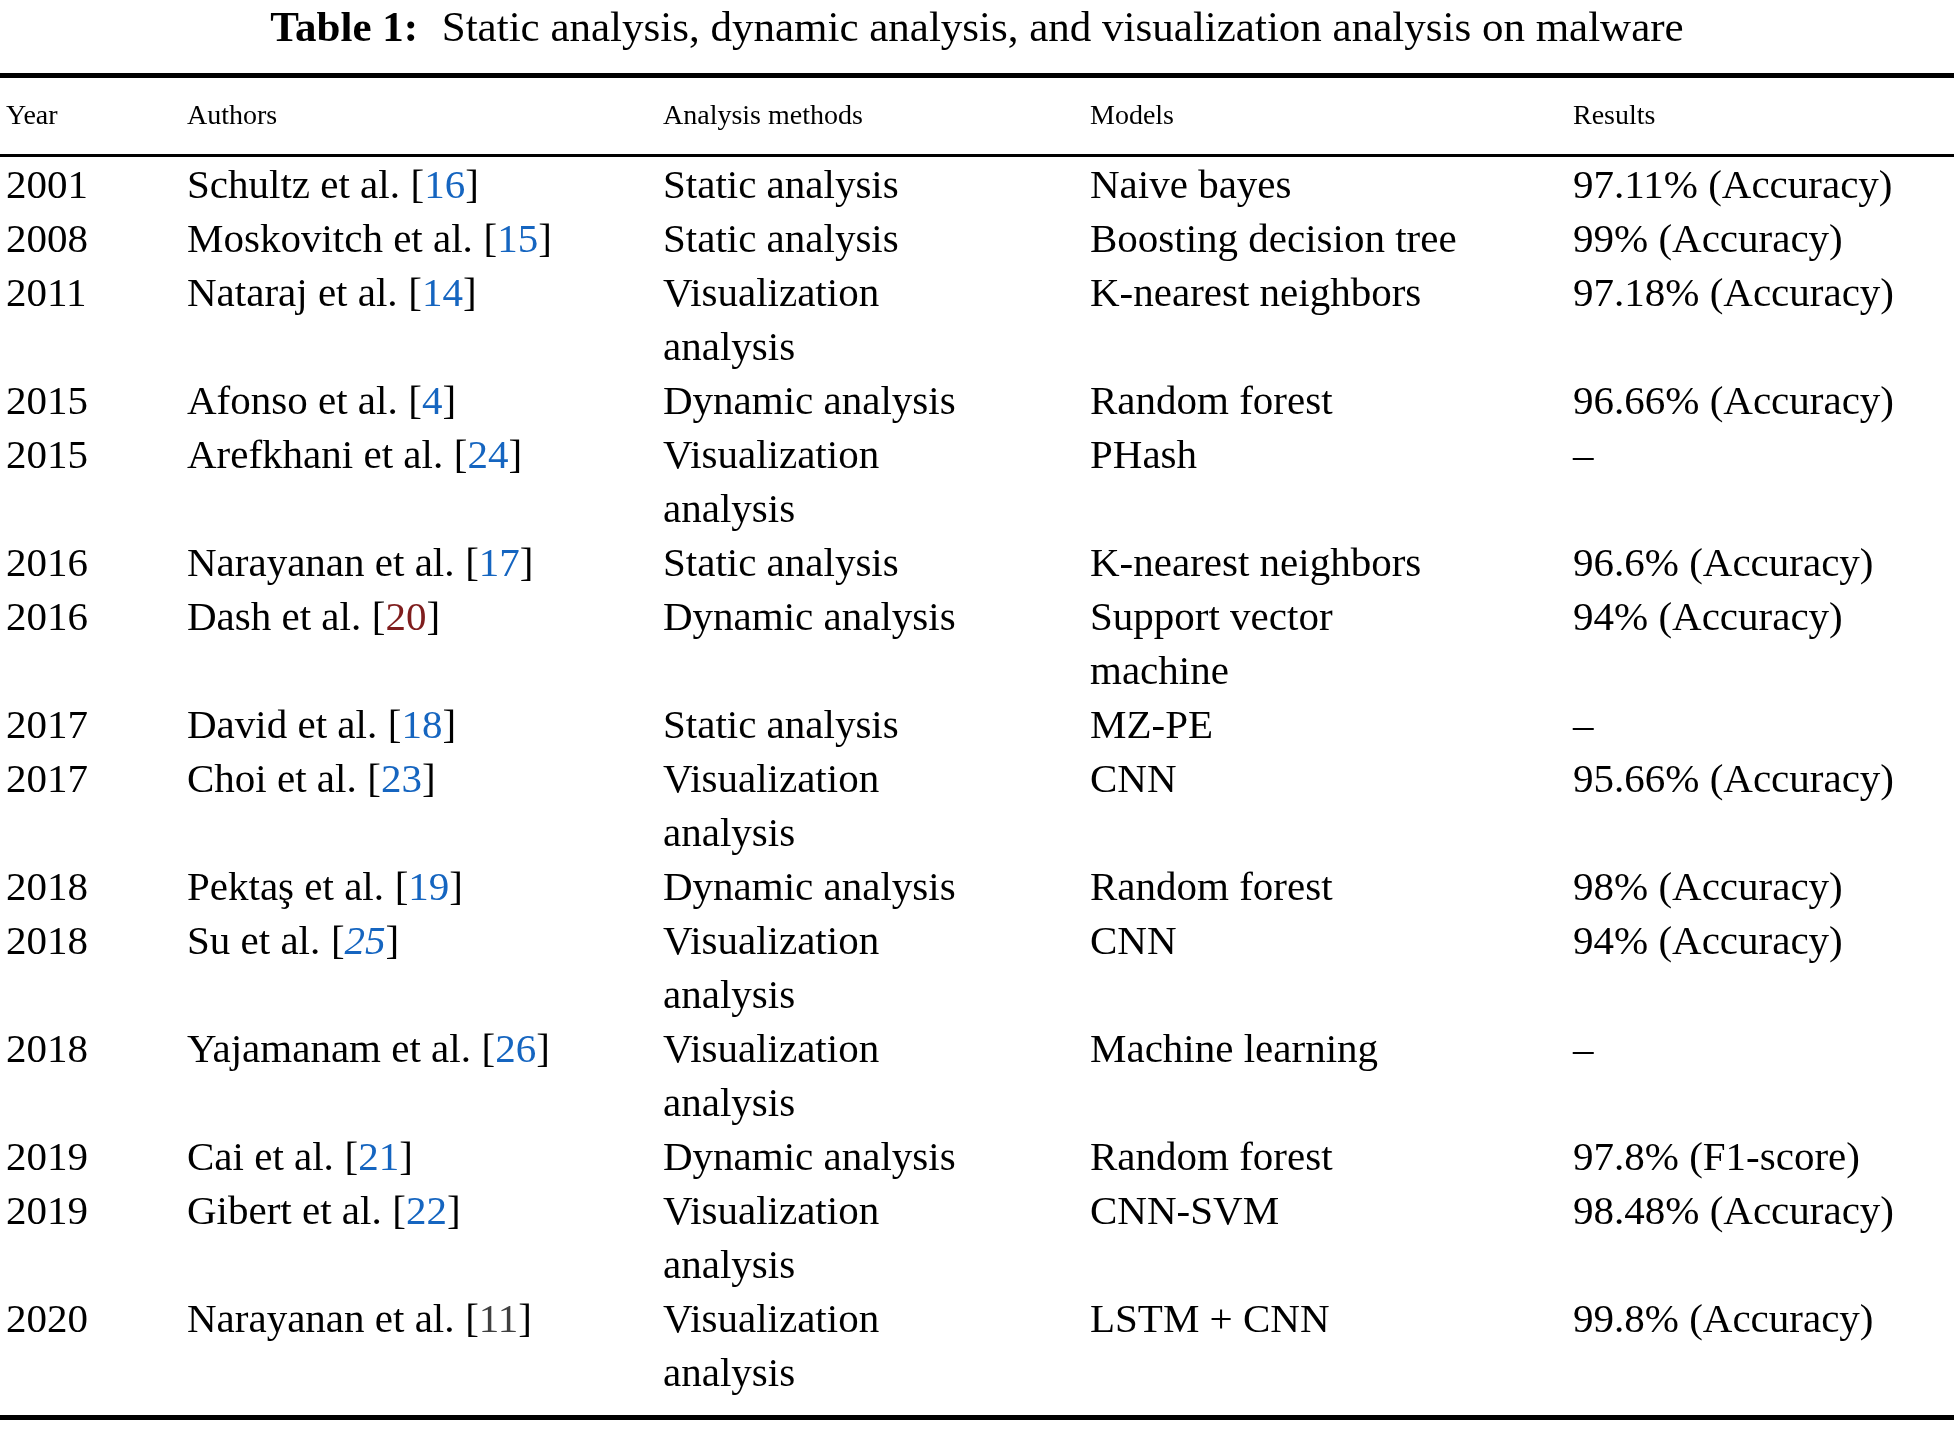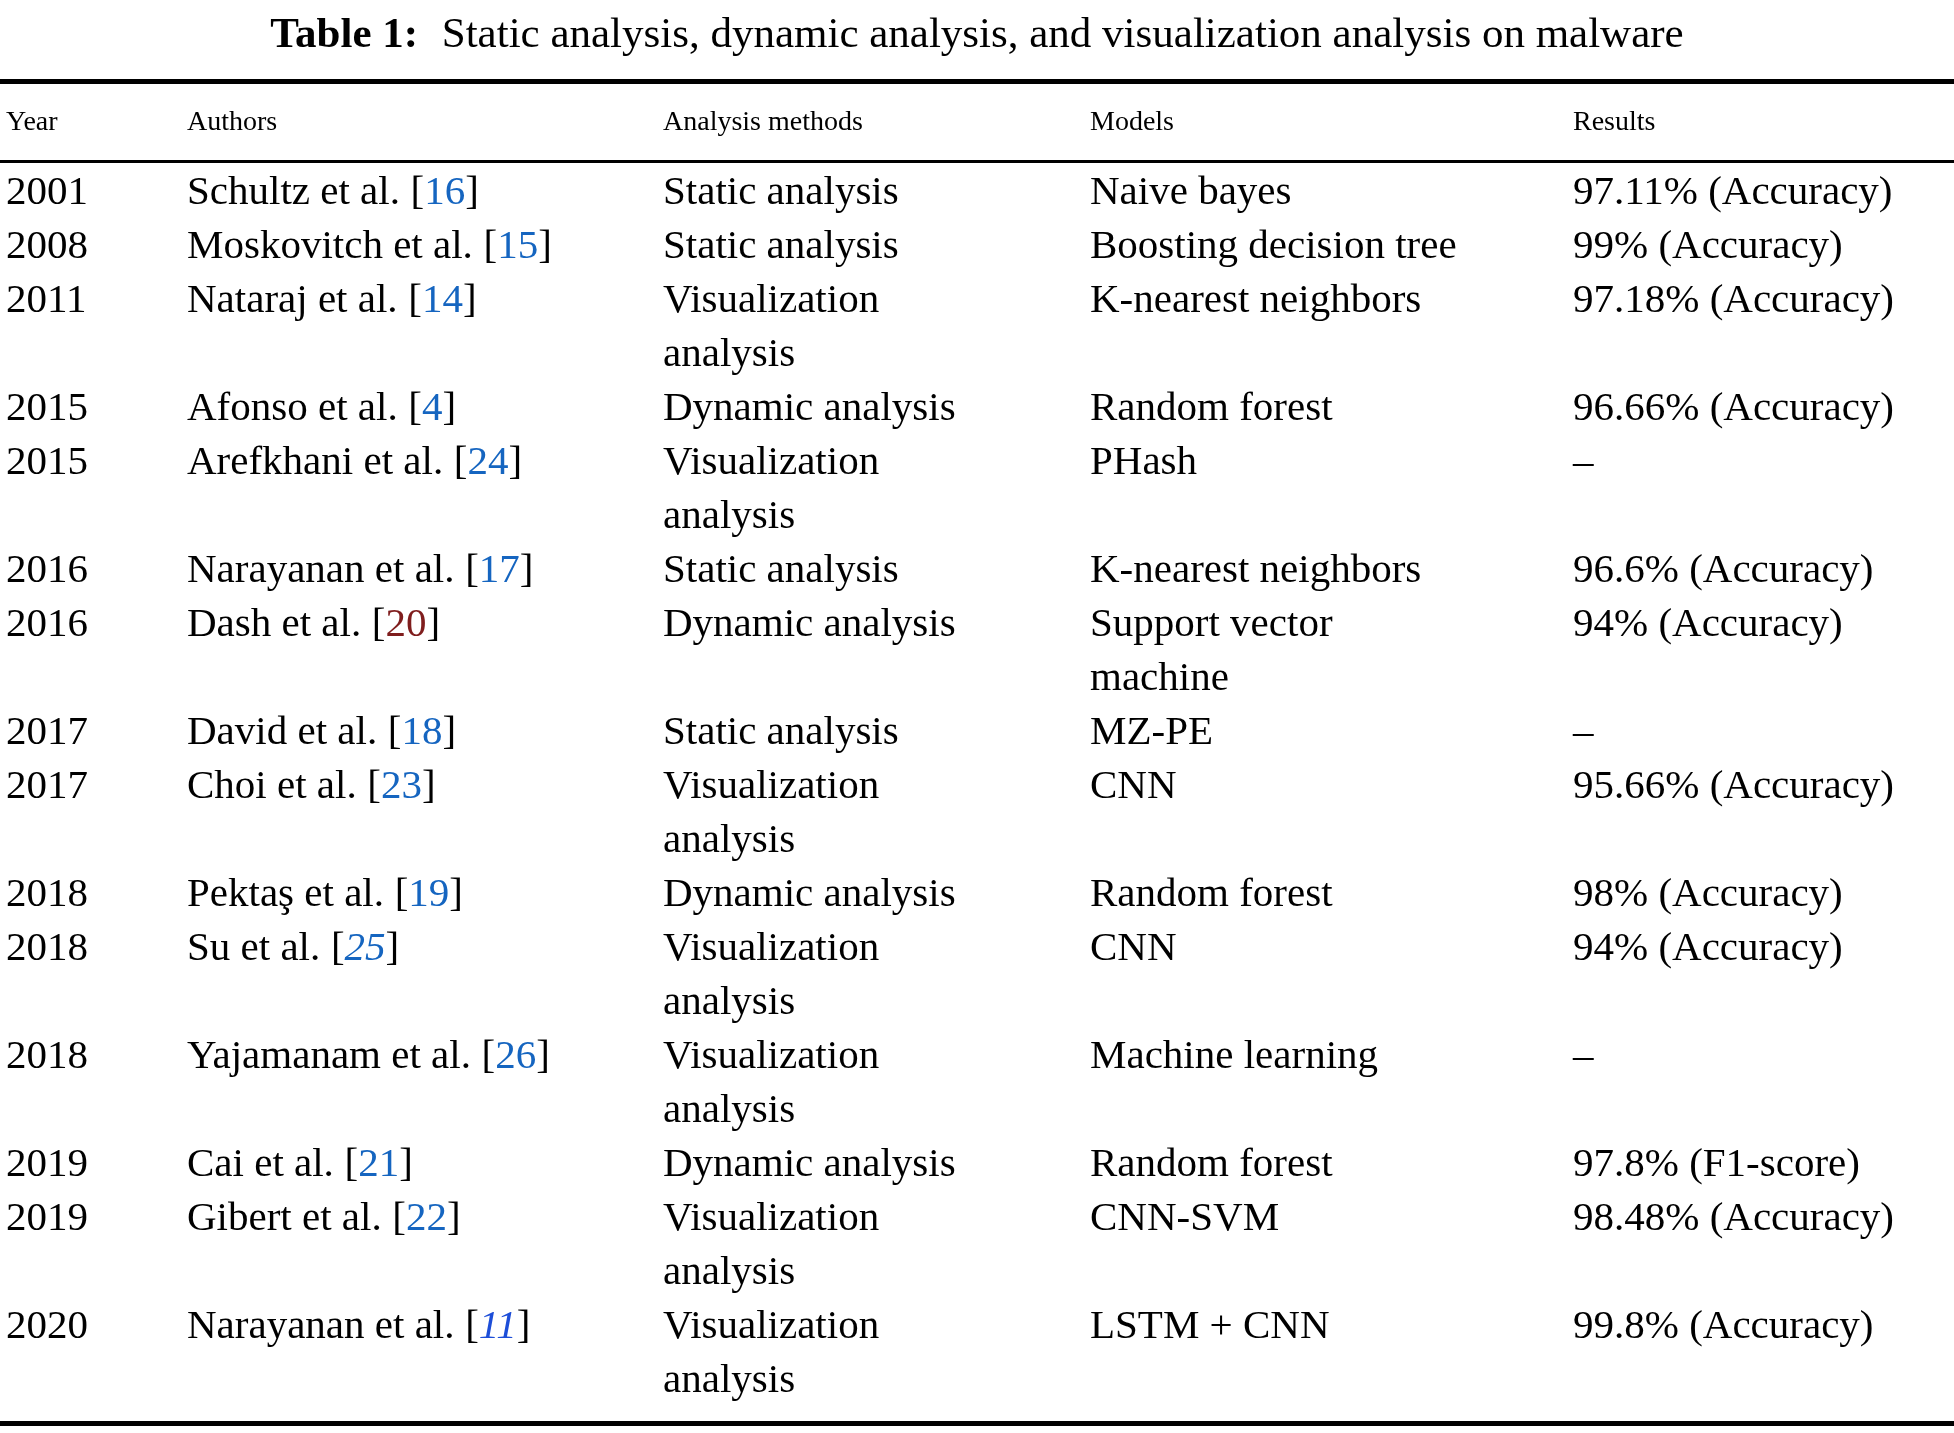--- a/index.html
+++ b/index.html
@@ -12,21 +12,20 @@
     height: 1433px;
     position: relative;
     font-family: "Liberation Serif", "DejaVu Serif", serif;
     color: #000000;
     overflow: hidden;
   }
   .caption {
     text-align: center;
     font-size: 43px;
     line-height: 1.25;
-    padding-top: 6px;
     white-space: nowrap;
   }
   .caption .caption-label {
     font-weight: bold;
     margin-right: 0.55em;
   }
   table.data-table {
     width: 1954px;
     border-collapse: collapse;
     table-layout: fixed;
@@ -206,20 +205,20 @@
     <td><span>2019</span></td>
     <td><span>Gibert et al.</span><span class="cite-open">[</span><a class="cite-num" style="color: rgb(21, 101, 192);">22</a><span>]</span></td>
     <td><span>Visualization
 analysis</span></td>
     <td><span>CNN-SVM</span></td>
     <td><span>98.48% (Accuracy)</span></td>
   </tr>
 
   <tr>
     <td><span>2020</span></td>
-    <td><span>Narayanan et al.</span><span class="cite-open">[</span><a class="cite-num" style="color: #1d4ed8; font-style: italic;">11</a><span>]</span></td>
+    <td><span>Narayanan et al.</span><span class="cite-open">[</span><a class="cite-num" style="color: #404040;">11</a><span>]</span></td>
     <td><span>Visualization
 analysis</span></td>
     <td><span>LSTM + CNN</span></td>
     <td><span>99.8% (Accuracy)</span></td>
   </tr>
 </tbody>
 </table>
 
 </body></html>

